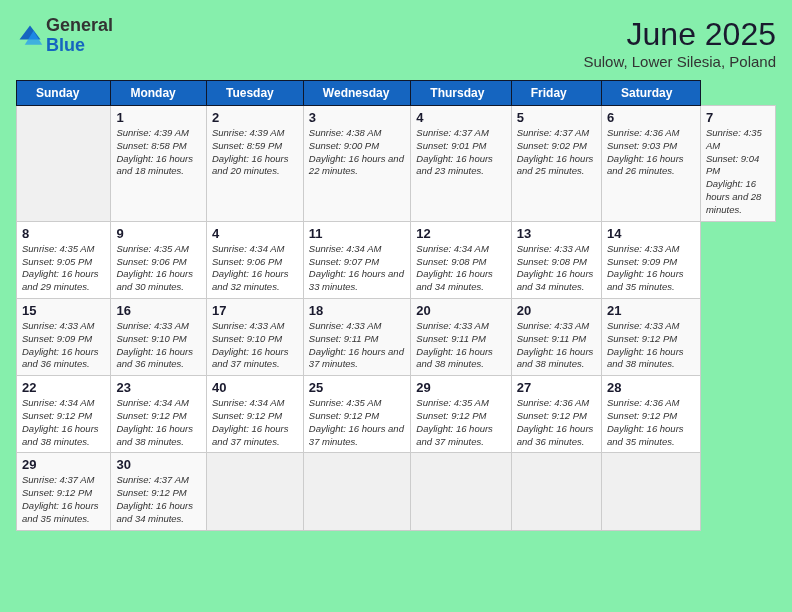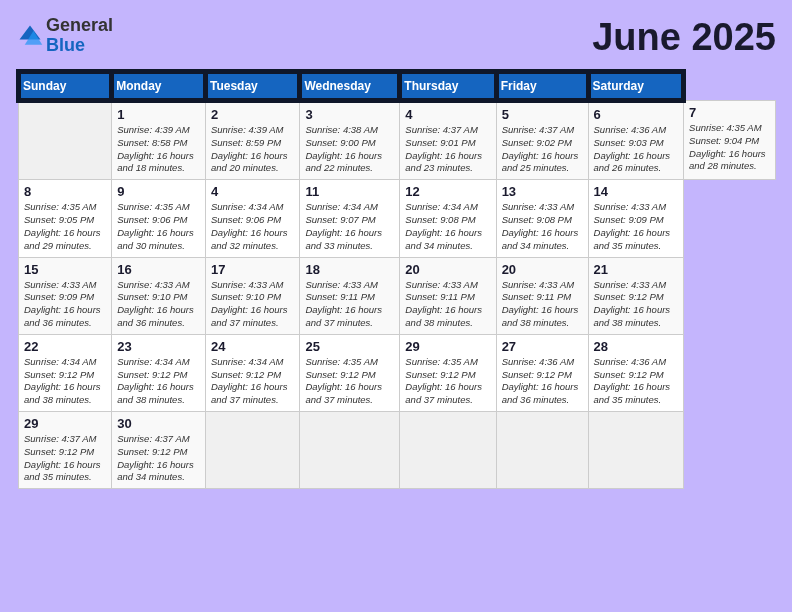--- a/index.html
+++ b/index.html
@@ -7,21 +7,21 @@
       font-family: Arial, sans-serif;
       background: #fff;
       width: 792px;
       height: 612px;
       overflow: hidden;
     }
     .page {
       width: 792px;
       height: 612px;
       padding: 16px;
-      background: #c4b5fd;
+      background: #86efac;
     }
     .header {
       display: flex;
       justify-content: space-between;
       align-items: flex-start;
       margin-bottom: 10px;
     }
     .logo {
       display: flex;
       align-items: center;
@@ -35,41 +35,41 @@
     .logo-blue { color: #1565c0; }
     .logo-icon {
       width: 28px;
       height: 28px;
       margin-right: 2px;
     }
     .title-block {
       text-align: right;
     }
     .cal-title {
-      font-size: 38px;
-      font-weight: bold;
+      font-size: 32px;
+      font-weight: normal;
       color: #1a1a2e;
     }
     .cal-subtitle {
       font-size: 15px;
       color: #333;
     }
     .calendar {
       width: 100%;
       border-collapse: collapse;
       font-size: 10px;
     }
     .calendar th {
       background: #1565c0;
       color: #fff;
       text-align: left;
-      padding: 5px 2px;
+      padding: 5px 19px;
       font-size: 12px;
       font-weight: bold;
-      border: 5px solid #0f172a;
+      border: 1px solid #0f172a;
     }
     .calendar td {
       border: 1px solid #ccc;
       vertical-align: top;
       padding: 4px 5px;
       width: 110px;
       min-height: 72px;
       height: 72px;
       background: #fff;
     }
@@ -109,20 +109,21 @@
         <polygon points="16,4 28,20 4,20" fill="#1565c0"></polygon>
         <polygon points="20,10 30,26 10,26" fill="#2196f3" opacity="0.7"></polygon>
       </svg>
       <div class="logo-text">
         <span class="logo-general">General</span><br>
         <span class="logo-blue">Blue</span>
       </div>
     </div>
     <div class="title-block">
       <div class="cal-title">June 2025</div>
+      <div class="cal-subtitle">Sulow, Lower Silesia, Poland</div>
     </div>
   </div>
 
   <table class="calendar">
     <thead>
       <tr>
         <th>Sunday</th>
         <th>Monday</th>
         <th>Tuesday</th>
         <th>Wednesday</th>
@@ -226,21 +227,21 @@
         <tr>
           <td>
             <span class="day-num">22</span>
             <div class="day-info">Sunrise: 4:34 AM<br>Sunset: 9:12 PM<br>Daylight: 16 hours and 38 minutes.</div>
           </td>
           <td>
             <span class="day-num">23</span>
             <div class="day-info">Sunrise: 4:34 AM<br>Sunset: 9:12 PM<br>Daylight: 16 hours and 38 minutes.</div>
           </td>
           <td>
-            <span class="day-num">24</span>
+            <span class="day-num">40</span>
             <div class="day-info">Sunrise: 4:34 AM<br>Sunset: 9:12 PM<br>Daylight: 16 hours and 37 minutes.</div>
           </td>
           <td>
             <span class="day-num">25</span>
             <div class="day-info">Sunrise: 4:35 AM<br>Sunset: 9:12 PM<br>Daylight: 16 hours and 37 minutes.</div>
           </td>
           <td>
             <span class="day-num">29</span>
             <div class="day-info">Sunrise: 4:35 AM<br>Sunset: 9:12 PM<br>Daylight: 16 hours and 37 minutes.</div>
           </td>

